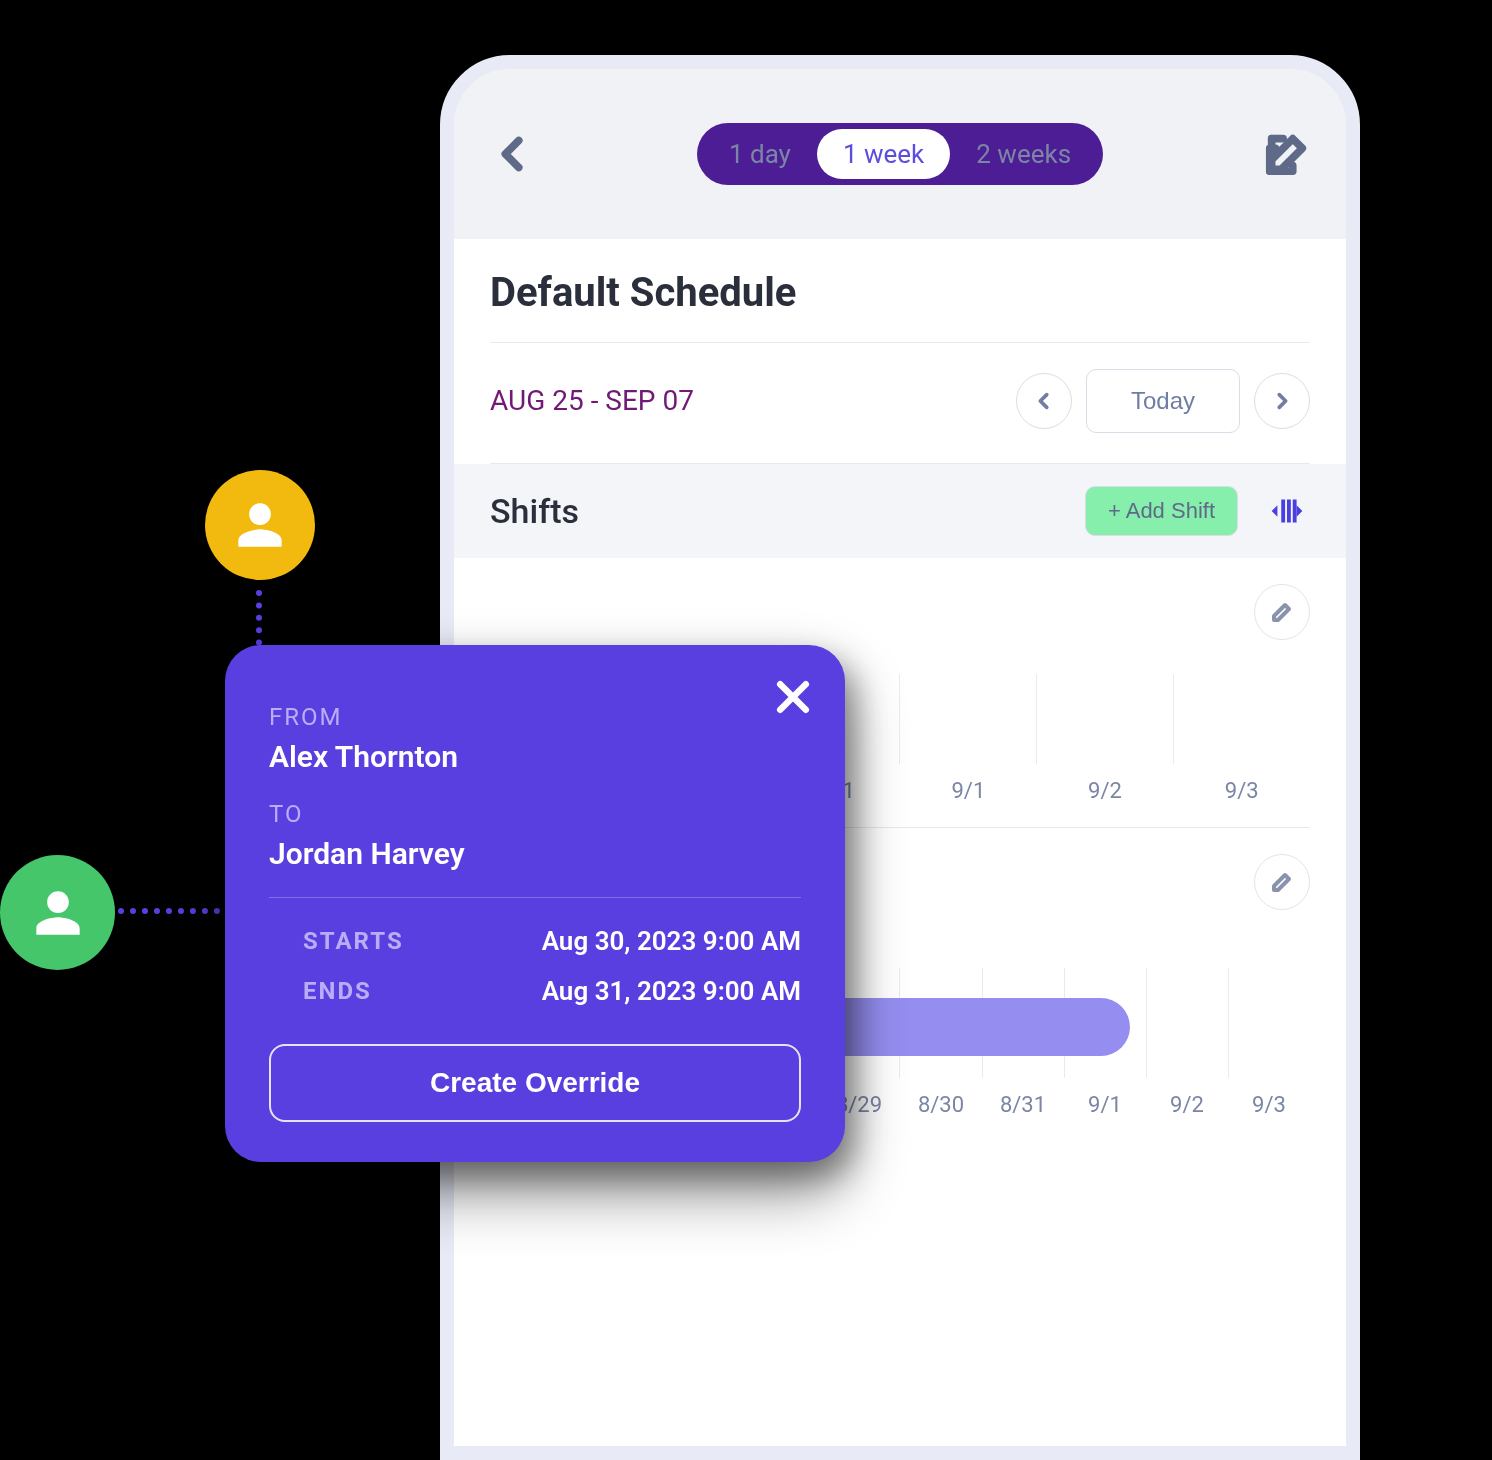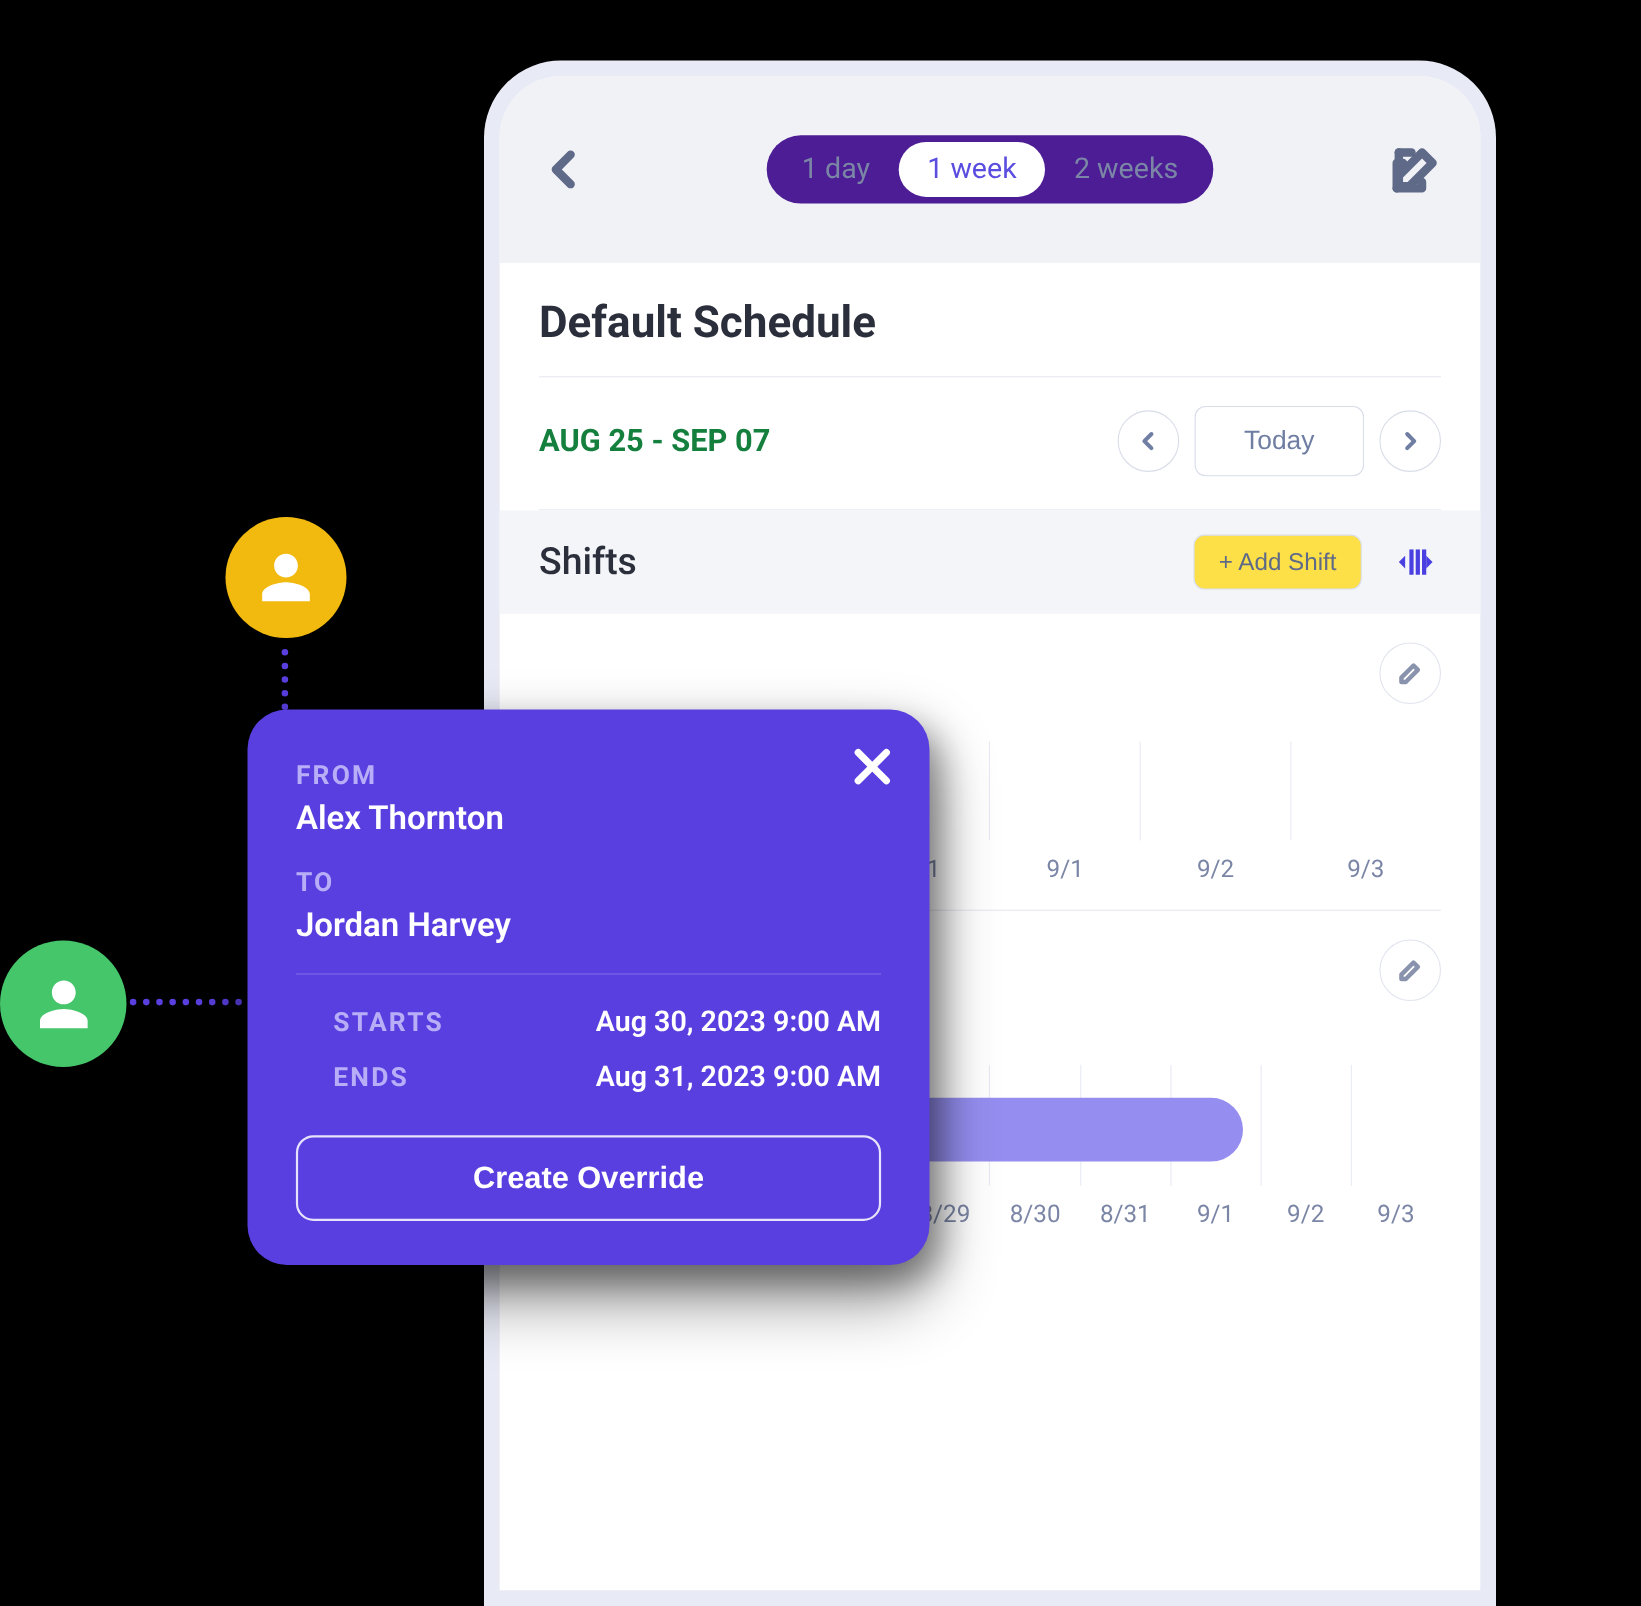--- a/index.html
+++ b/index.html
@@ -65,42 +65,42 @@
   .section { padding: 30px 36px 0 36px; }
   .title {
     font-size:40px; font-weight:700; color:#2a2f3b; padding-bottom:26px;
     border-bottom:1px solid #e7e9f0;
   }
   .daterow {
     display:flex; align-items:center; justify-content:space-between;
     padding:26px 0 30px 0; border-bottom:1px solid #e7e9f0;
   }
   .daterow .range{
-    font-size:28px; font-weight:700; color:#15803d; max-width:260px; line-height:1.2;
+    font-size:28px; font-weight:400; color:#701a75; max-width:260px; line-height:1.2;
   }
   .dnav{ display:flex; gap:14px; align-items:center; }
   .circ-btn{
     width:56px; height:56px; border:1px solid #d9dde8; border-radius:50%;
     display:flex; align-items:center; justify-content:center; color:#6f7ea2; cursor:pointer; background:#fff;
   }
   .today-btn{
     height:64px; padding:0 44px; border:1px solid #d9dde8; border-radius:10px;
     font-size:24px; color:#6f7ea2; background:#fff; cursor:pointer;
   }
 
   
   .shifts-band{
     background:#f4f5f9; display:flex; align-items:center; justify-content:space-between;
     padding:22px 36px;
   }
   .shifts-band .lbl{ font-size:34px; color:#2a2f3b; font-weight:500; }
   .shifts-right{ display:flex; align-items:center; gap:26px; }
   .add-shift{
     height:50px; padding:0 22px; font-size:22px; color:#5f6a88;
-    border:1px solid #d9dde8; border-radius:10px; background:#fde047; cursor:pointer;
+    border:1px solid #d9dde8; border-radius:10px; background:#86efac; cursor:pointer;
   }
   .spread-icon{ width:46px; height:46px;}
 
   
   .shift-block{ padding:16px 36px 0 36px; }
   .shift-head{ display:flex; justify-content:flex-end; padding:10px 0 28px 0; }
   .pencil-circ{
     width:56px; height:56px; border-radius:50%; border:1px solid #e1e4ee;
     display:flex; align-items:center; justify-content:center; color:#8a93ad; background:#fff; cursor:pointer;
   }
@@ -136,21 +136,21 @@
 
   
   .popup{
     position:absolute; left:225px; top:645px; width:620px;
     background:#5a3fe0; border-radius:36px; color:#fff; padding:42px 44px 40px 44px;
     box-shadow: 0 30px 60px rgba(0,0,0,.45), 10px 15px 30px rgba(0,0,0,.35);
   }
   .popup .close{
     position:absolute; right:30px; top:30px; width:44px; height:44px; cursor:pointer; color:#fff;
   }
-  .popup .lbl{ font-size:24px; font-weight:700; letter-spacing:2px; color:#b8aef7; margin-top:4px; }
+  .popup .lbl{ font-size:24px; font-weight:400; letter-spacing:2px; color:#b8aef7; margin-top:16px; }
   .popup .val{ font-size:30px; font-weight:600; margin:8px 0 26px 0; }
   .popup hr{ border:none; border-top:1px solid rgba(255,255,255,.25); margin:6px 0 28px 0; }
   .kv{ display:flex; justify-content:space-between; align-items:center; margin-bottom:20px; }
   .kv .k{ font-size:24px; font-weight:700; letter-spacing:2px; color:#b8aef7;margin-left:34px;}
   .kv .v{ font-size:26px; font-weight:600; }
   .create-btn{
     margin-top:18px; width:100%; height:78px; border-radius:16px;
     border:2px solid rgba(255,255,255,.85); background:transparent; color:#fff;
     font-size:28px; font-weight:600; cursor:pointer;
   }

